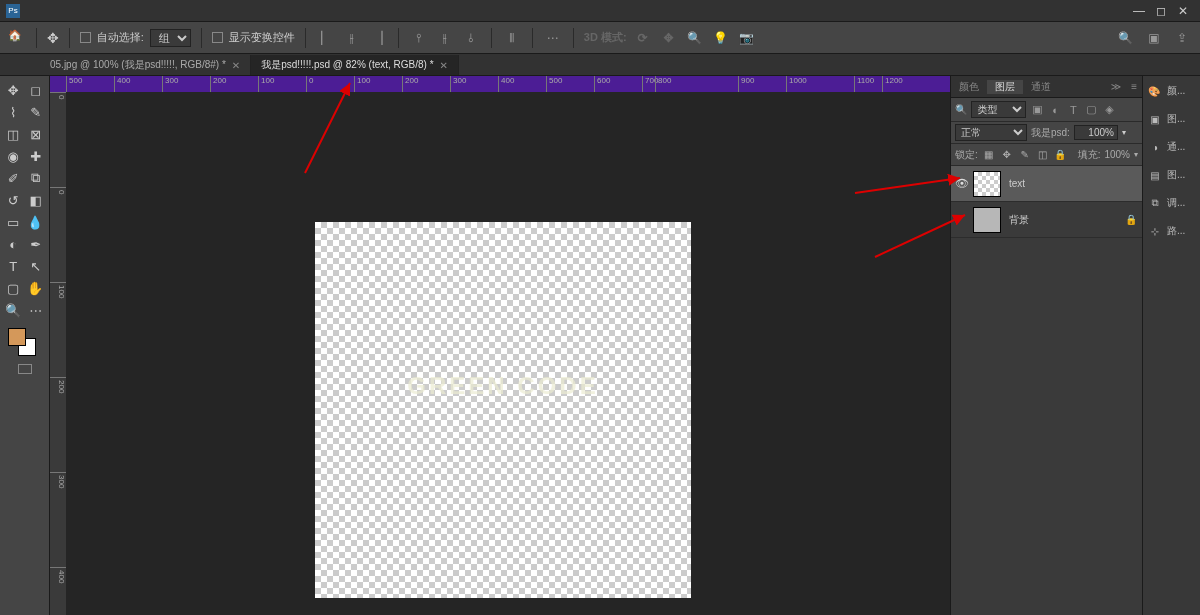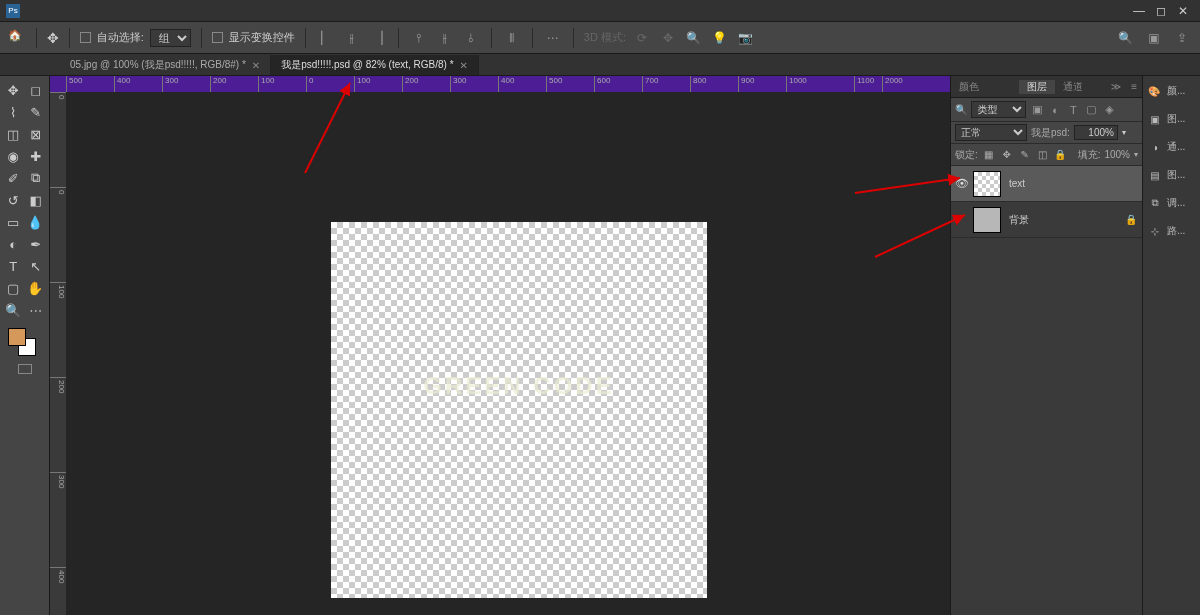--- a/index.html
+++ b/index.html
@@ -14,25 +14,25 @@
 
 
 .optionsbar { height: 32px; background: #454545; display: flex; align-items: center; padding: 0 8px; border-bottom: 1px solid #1a1a1a; gap: 6px; }
 .optionsbar .home-icon { width: 18px; height: 18px; cursor: pointer; }
 .optionsbar .divider { width: 1px; height: 20px; background: #2a2a2a; margin: 0 4px; }
 .optionsbar .move-icon { font-size: 14px; }
 .optionsbar .checkbox { width: 11px; height: 11px; border: 1px solid #888; display: inline-block; vertical-align: middle; }
 .optionsbar .label { font-size: 11px; }
 .optionsbar select { background: #3a3a3a; color: #ccc; border: 1px solid #222; font-size: 11px; padding: 1px 4px; }
 .optionsbar .icon-btn { width: 20px; height: 20px; display: flex; align-items: center; justify-content: center; color: #999; cursor: pointer; font-size: 12px; }
-.optionsbar .disabled { color: #666; }
+.optionsbar .disabled { color: #666; font-weight: bold; }
 .optionsbar .right { margin-left: auto; display: flex; gap: 8px; }
 
 
-.doctabs { height: 22px; background: #323232; display: flex; align-items: flex-end; padding-left: 60px; border-bottom: 1px solid #1a1a1a; }
+.doctabs { height: 22px; background: #323232; display: flex; align-items: flex-end; padding-left: 40px; border-bottom: 1px solid #1a1a1a; }
 .doctabs .tab { padding: 3px 10px; font-size: 10px; color: #aaa; cursor: pointer; display: flex; align-items: center; gap: 6px; border-right: 1px solid #222; }
 .doctabs .tab.active { background: #252525; color: #ddd; }
 .doctabs .tab .close { font-size: 10px; color: #888; }
 
 
 .main { display: flex; height: calc(615px - 22px - 32px - 22px); }
 
 
 .toolbox { width: 50px; background: #454545; border-right: 1px solid #1a1a1a; padding: 4px 2px; }
 .toolbox .row { display: flex; justify-content: space-around; margin-bottom: 2px; }
@@ -42,40 +42,40 @@
 .toolbox .bg { position: absolute; left: 16px; top: 10px; width: 18px; height: 18px; background: #fff; border: 1px solid #000; }
 .toolbox .mask-row { display: flex; justify-content: center; margin-top: 6px; }
 .toolbox .mask-btn { width: 14px; height: 10px; border: 1px solid #888; }
 
 
 .canvas-wrap { flex: 1; display: flex; flex-direction: column; background: #252525; position: relative; }
 .ruler-h { height: 16px; background: #4c1d95; position: relative; overflow: hidden; font-size: 8px; color: #aaa; }
 .ruler-h .tick { position: absolute; top: 0; border-left: 1px solid #777; height: 16px; padding-left: 2px; }
 .ruler-v { width: 16px; background: #3a3a3a; position: absolute; left: 0; top: 16px; bottom: 0; font-size: 8px; color: #aaa; }
 .ruler-v .tick { position: absolute; left: 0; border-top: 1px solid #777; width: 16px; writing-mode: vertical-rl; padding-top: 2px; }
-.canvas-area { flex: 1; position: relative; margin-left: 16px; overflow: hidden; }
+.canvas-area { flex: 1; position: relative; margin-left: 0; overflow: hidden; }
 .canvas {
   position: absolute; left: 265px; top: 130px; width: 376px; height: 376px;
   background-image:
     linear-gradient(45deg, #ccc 25%, transparent 25%),
     linear-gradient(-45deg, #ccc 25%, transparent 25%),
     linear-gradient(45deg, transparent 75%, #ccc 75%),
     linear-gradient(-45deg, transparent 75%, #ccc 75%);
   background-size: 12px 12px;
   background-position: 0 0, 0 6px, 6px -6px, -6px 0;
   background-color: #fff;
 }
 .canvas .wm1 { position: absolute; left: 0; right: 0; top: 135px; text-align: center; font-size: 12px; color: rgba(240,240,220,.6); letter-spacing: 2px; }
 .canvas .wm2 { position: absolute; left: 0; right: 0; top: 150px; text-align: center; font-size: 24px; font-weight: bold; color: rgba(235,235,210,.7); letter-spacing: 3px; }
 
 
 .panels { width: 192px; background: #383838; display: flex; flex-direction: column; border-left: 1px solid #1a1a1a; justify-content: center; }
 .panel-tabs { height: 22px; display: flex; align-items: center; background: #323232; border-bottom: 1px solid #1a1a1a; font-size: 10px; }
 .panel-tabs .ptab { padding: 0 8px; color: #888; cursor: pointer; }
-.panel-tabs .ptab.active { color: #ddd; background: #454545; margin-left: 32px; }
+.panel-tabs .ptab.active { color: #ddd; background: #454545; }
 .panel-tabs .pspacer { flex: 1; }
 .panel-tabs .picon { padding: 0 5px; color: #888; cursor: pointer; }
 
 .layer-filter { height: 24px; display: flex; align-items: center; padding: 0 4px; gap: 4px; background: #454545; border-bottom: 1px solid #2a2a2a; }
 .layer-filter select { background: #3a3a3a; color: #ccc; border: 1px solid #222; font-size: 10px; padding: 1px; flex: 0 0 55px; }
 .layer-filter .ficon { width: 14px; text-align: center; color: #999; cursor: pointer; font-size: 11px; }
 
 .layer-mode { height: 22px; display: flex; align-items: center; padding: 0 4px; gap: 4px; background: #454545; border-bottom: 1px solid #2a2a2a; font-size: 10px; }
 .layer-mode select { background: #3a3a3a; color: #ccc; border: 1px solid #222; font-size: 10px; padding: 1px; flex: 0 0 72px; }
 .layer-mode .lbl { color: #aaa; }
@@ -227,25 +227,25 @@
         <div class="tick" style="left: 160px;">200</div>
         <div class="tick" style="left: 208px;">100</div>
         <div class="tick" style="left: 256px;">0</div>
         <div class="tick" style="left: 304px;">100</div>
         <div class="tick" style="left: 352px;">200</div>
         <div class="tick" style="left: 400px;">300</div>
         <div class="tick" style="left: 448px;">400</div>
         <div class="tick" style="left: 496px;">500</div>
         <div class="tick" style="left: 544px;">600</div>
         <div class="tick" style="left: 592px;">700</div>
-        <div class="tick" style="left: 640px;">800</div>
+        <div class="tick" style="left: 605px;">800</div>
         <div class="tick" style="left: 688px;">900</div>
         <div class="tick" style="left: 736px;">1000</div>
         <div class="tick" style="left: 804px;">1100</div>
-        <div class="tick" style="left: 832px;">2000</div>
+        <div class="tick" style="left: 832px;">1200</div>
       </div>
     <div class="ruler-v" id="rulerv">
         <div class="tick" style="top: 0px;">0</div>
         <div class="tick" style="top: 95px;">0</div>
         <div class="tick" style="top: 190px;">100</div>
         <div class="tick" style="top: 285px;">200</div>
         <div class="tick" style="top: 380px;">300</div>
         <div class="tick" style="top: 475px;">400</div>
       </div>
     <div class="canvas-area">

